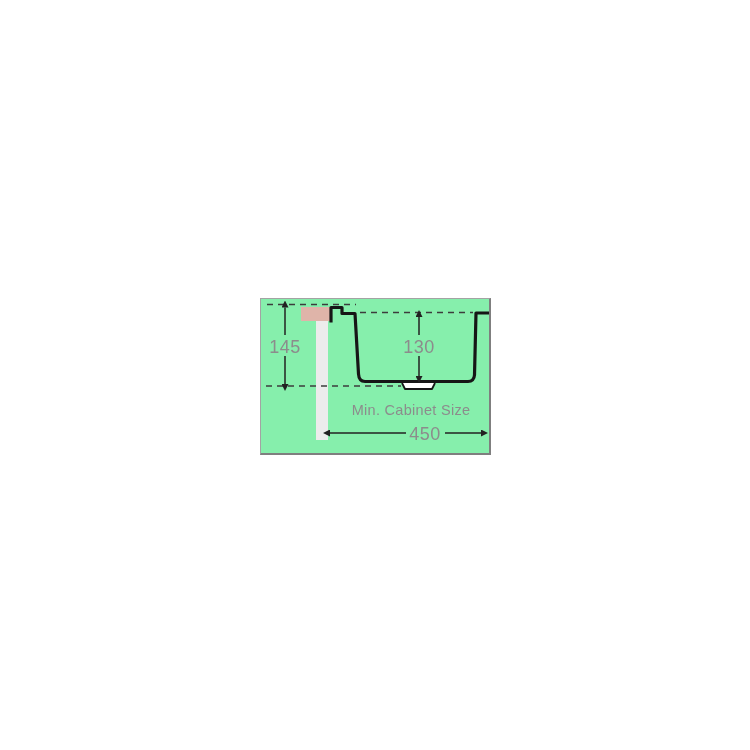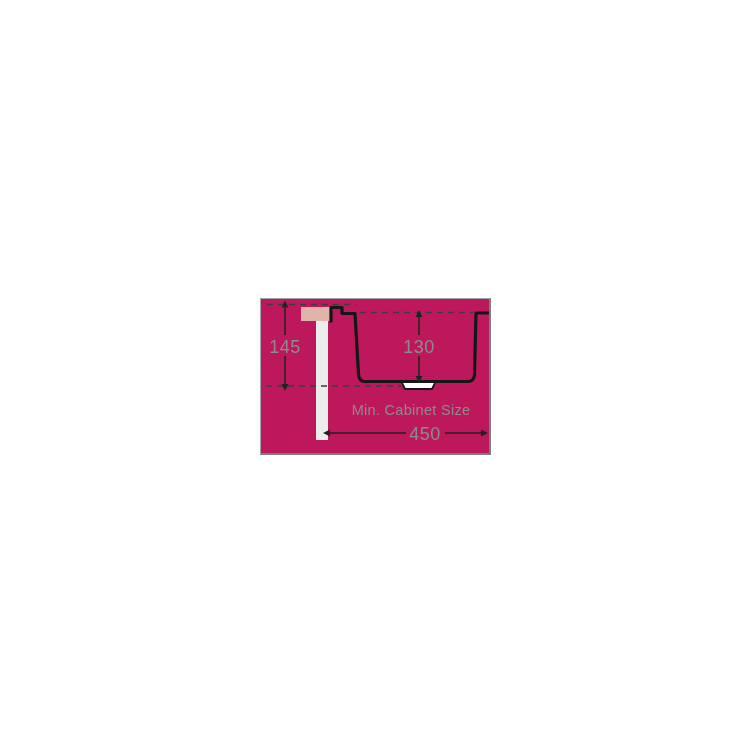--- a/index.html
+++ b/index.html
@@ -16,21 +16,21 @@
     height: 750px;
     background: #ffffff;
     overflow: hidden;
   }
   .diagram-panel {
     position: absolute;
     left: 260px;
     top: 298px;
     width: 228px;
     height: 154px;
-    background: #be185d;
+    background: #86efac;
     border: 1px solid #a3a3a3;
     border-right: 2px solid #7f7f7f;
     border-bottom: 2px solid #7f7f7f;
     box-sizing: content-box;
   }
   .diagram-panel svg {
     display: block;
     width: 228px;
     height: 154px;
   }

